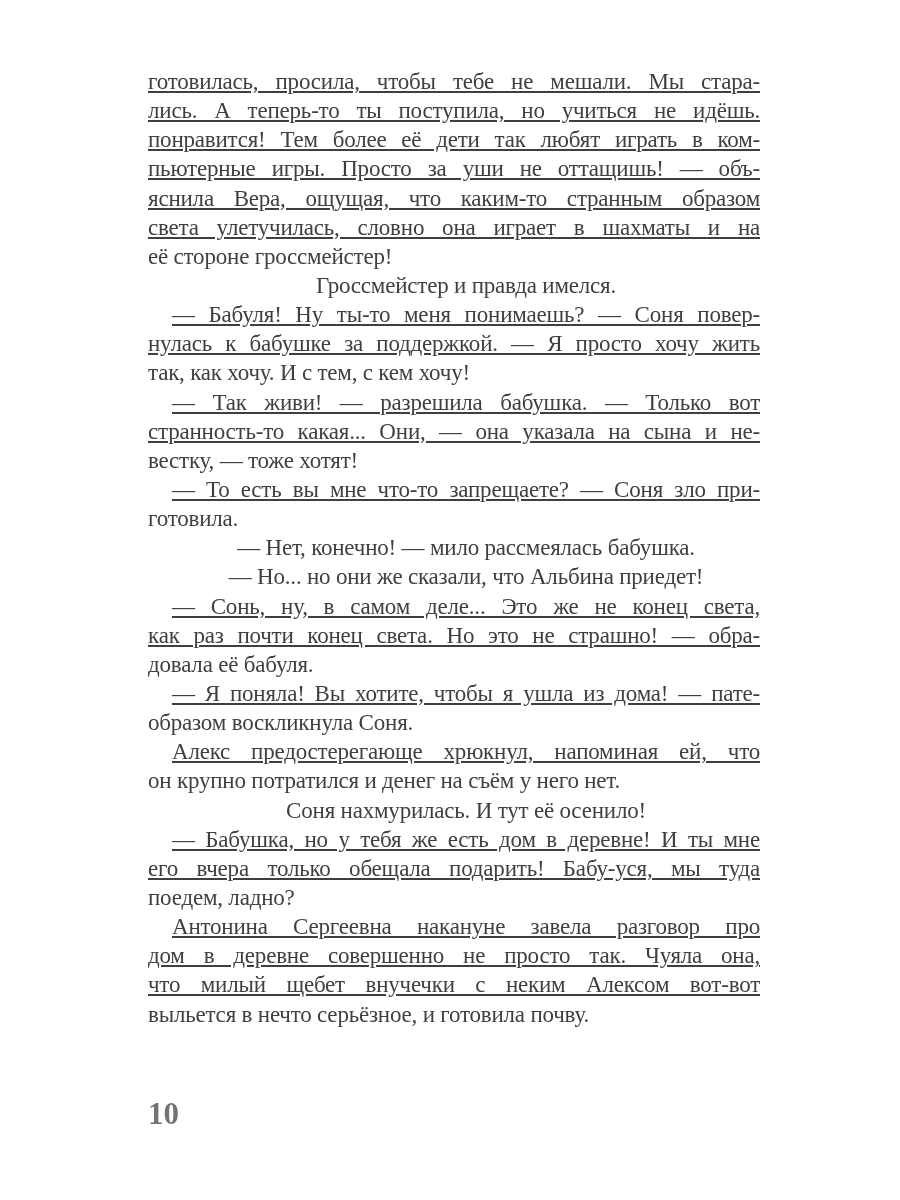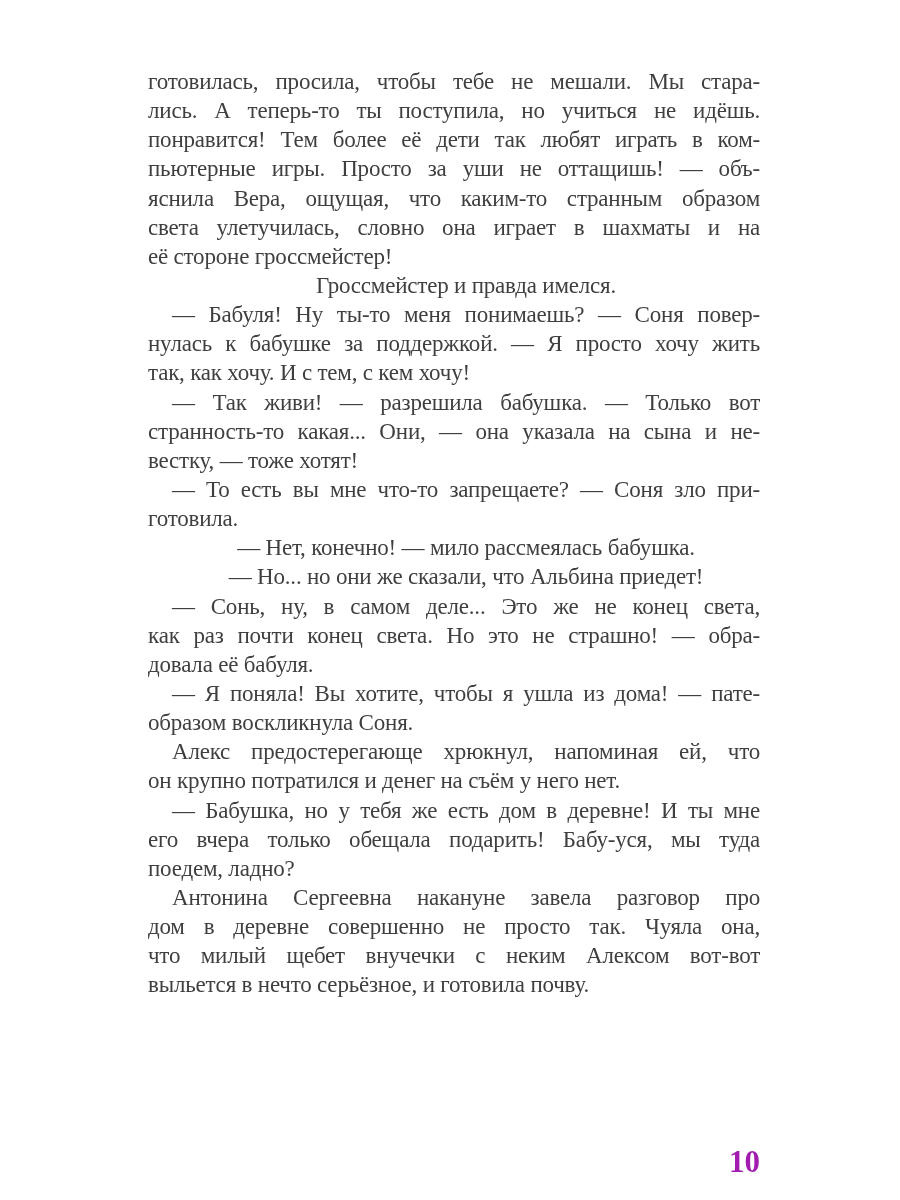--- a/index.html
+++ b/index.html
@@ -27,37 +27,37 @@
     font-size: 23px;
     letter-spacing: -0.2px;
     color: #3f3f3f;
     white-space: normal;
     overflow: hidden;
     text-align: left;
   }
   .line.just {
     text-align: justify;
     text-align-last: justify;
+    text-decoration: underline;
     -moz-text-align-last: justify;
   }
   .line.indent {
     padding-left: 24px;
     text-align: center;
   }
   .folio {
     position: absolute;
     left: 148px;
     top: 1098px;
     width: 612px;
-    text-align: right;
+    text-align: left;
     font-size: 31px;
     font-weight: 700;
-    color: #a21caf;
+    color: #737373;
     line-height: 31px;
-    margin-top: 48px;
   }
 </style>
 </head>
 <body>
 
 <div class="page">
   <div class="text-block">
       <div class="line just">готовилась, просила, чтобы тебе не мешали. Мы стара-</div>
       <div class="line just">лись. А теперь-то ты поступила, но учиться не идёшь.</div>
       <div class="line just">понравится! Тем более её дети так любят играть в ком-</div>
@@ -76,20 +76,21 @@
       <div class="line">готовила.</div>
       <div class="line indent">— Нет, конечно! — мило рассмеялась бабушка.</div>
       <div class="line indent">— Но... но они же сказали, что Альбина приедет!</div>
       <div class="line indent just">— Сонь, ну, в самом деле... Это же не конец света,</div>
       <div class="line just">как раз почти конец света. Но это не страшно! — обра-</div>
       <div class="line">довала её бабуля.</div>
       <div class="line indent just">— Я поняла! Вы хотите, чтобы я ушла из дома! — пате-</div>
       <div class="line">образом воскликнула Соня.</div>
       <div class="line indent just">Алекс предостерегающе хрюкнул, напоминая ей, что</div>
       <div class="line">он крупно потратился и денег на съём у него нет.</div>
+      <div class="line indent">Соня нахмурилась. И тут её осенило!</div>
       <div class="line indent just">— Бабушка, но у тебя же есть дом в деревне! И ты мне</div>
       <div class="line just">его вчера только обещала подарить! Бабу-уся, мы туда</div>
       <div class="line">поедем, ладно?</div>
       <div class="line indent just">Антонина Сергеевна накануне завела разговор про</div>
       <div class="line just">дом в деревне совершенно не просто так. Чуяла она,</div>
       <div class="line just">что милый щебет внучечки с неким Алексом вот-вот</div>
       <div class="line">выльется в нечто серьёзное, и готовила почву.</div>
     </div>
   <div class="folio">10</div>
 </div>

